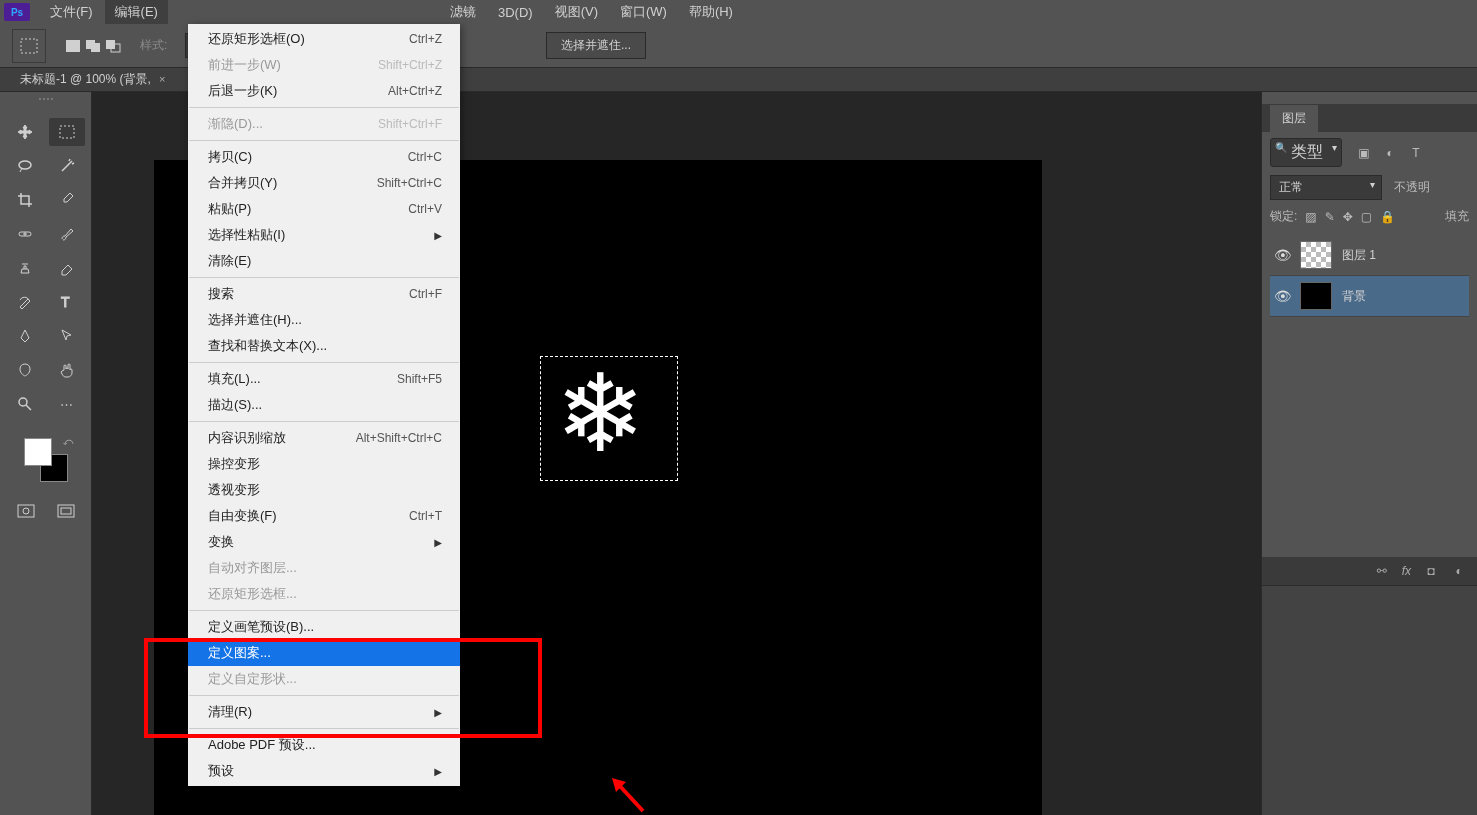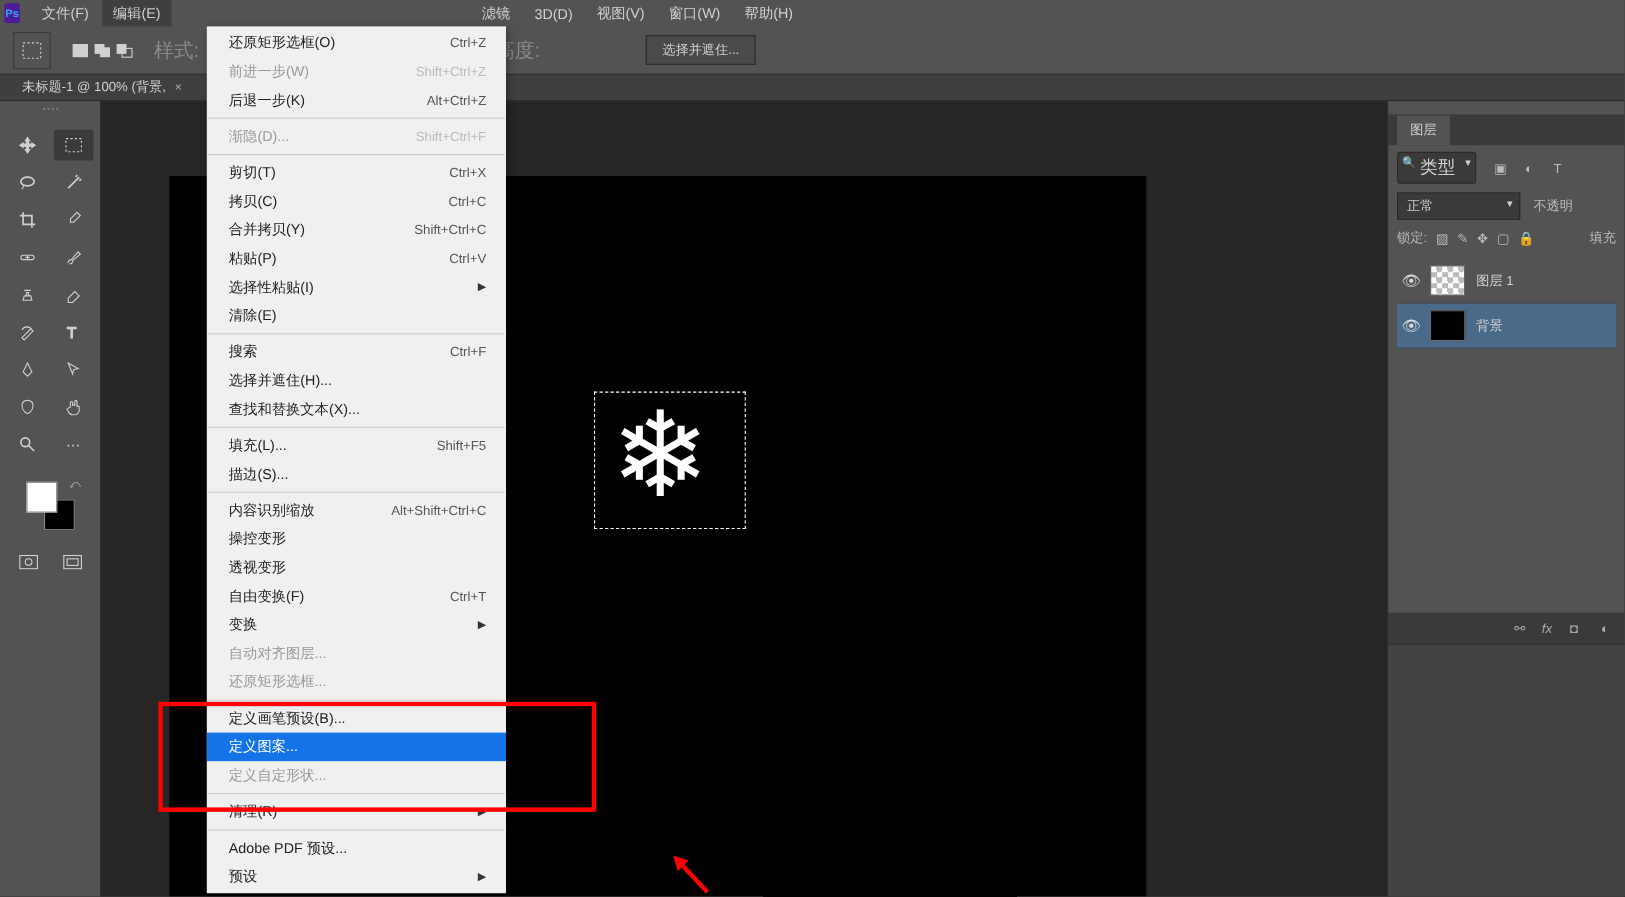--- a/index.html
+++ b/index.html
@@ -1,27 +1,27 @@
 <!DOCTYPE html>
 <html><head>
 <meta charset="utf-8">
 <style>
 * { margin: 0; padding: 0; box-sizing: border-box; font-family: "Microsoft YaHei", Arial, sans-serif; }
 body { background: #535353; color: #d0d0d0; font-size: 13px; overflow: hidden; width: 1477px; height: 815px; position: relative; }
 
 .menubar { background: #535353; display: flex; align-items: center; height: 24px; padding: 0 4px; gap: 2px; }
-.menubar .ps-icon { width: 14px; height: 18px; background: #4c1d95; color: #31a8ff; font-size: 10px; font-weight: bold; display: flex; align-items: center; justify-content: center; border-radius: 2px; margin-right: 8px; }
+.menubar .ps-icon { width: 26px; height: 18px; background: #4c1d95; color: #31a8ff; font-size: 10px; font-weight: bold; display: flex; align-items: center; justify-content: center; border-radius: 2px; margin-right: 8px; }
 .menubar .menu-item { padding: 3px 10px; cursor: pointer; color: #d0d0d0; }
 .menubar .menu-item.active { background: #3f3f3f; }
 
 .options-bar { background: #535353; height: 44px; display: flex; align-items: center; padding: 0 12px; gap: 18px; border-bottom: 1px solid #2a2a2a; }
 .opt-icon { width: 34px; height: 34px; display: flex; align-items: center; justify-content: center; border: 1px solid #3a3a3a; }
 .opt-icon svg, .mini-icon svg { fill: #d0d0d0; }
 .mini-icon { width: 18px; height: 18px; display: flex; align-items: center; justify-content: center; }
-.opt-label { color: #8a8a8a; font-size: 18px; }
+.opt-label { color: #8a8a8a; font-size: 12px; }
 .opt-select { background: #3a3a3a; color: #d0d0d0; border: 1px solid #2a2a2a; padding: 3px 22px 3px 8px; font-size: 12px; position: relative; }
 .opt-select::after { content: "▾"; position: absolute; right: 6px; top: 3px; font-size: 11px; color: #aaa; }
 .opt-button { background: #4a4a4a; border: 1px solid #2a2a2a; padding: 4px 14px; color: #d0d0d0; font-size: 12px; cursor: pointer; }
 .opt-swap { width: 22px; height: 22px; display: flex; align-items: center; justify-content: center; }
 
 .doc-tab-bar { background: #3f3f3f; height: 24px; display: flex; align-items: center; padding-left: 10px; border-bottom: 1px solid #2a2a2a; }
 .doc-tab { color: #d0d0d0; font-size: 12px; padding: 3px 10px; position: relative; }
 .doc-close { margin-left: 8px; font-size: 11px; color: #aaa; }
 
 .workspace { position: absolute; top: 92px; left: 0; right: 0; bottom: 0; display: flex; }
@@ -284,24 +284,20 @@
       <span>后退一步(K)</span>
       <span class="shortcut">Alt+Ctrl+Z</span>
     </div>
     <div class="sep"></div>
     <div class="mi disabled">
       <span>渐隐(D)...</span>
       <span class="shortcut">Shift+Ctrl+F</span>
     </div>
     <div class="sep"></div>
     <div class="mi">
-      <span>剪切(T)</span>
-      <span class="shortcut">Ctrl+X</span>
-    </div>
-    <div class="mi">
       <span>拷贝(C)</span>
       <span class="shortcut">Ctrl+C</span>
     </div>
     <div class="mi">
       <span>合并拷贝(Y)</span>
       <span class="shortcut">Shift+Ctrl+C</span>
     </div>
     <div class="mi">
       <span>粘贴(P)</span>
       <span class="shortcut">Ctrl+V</span>

